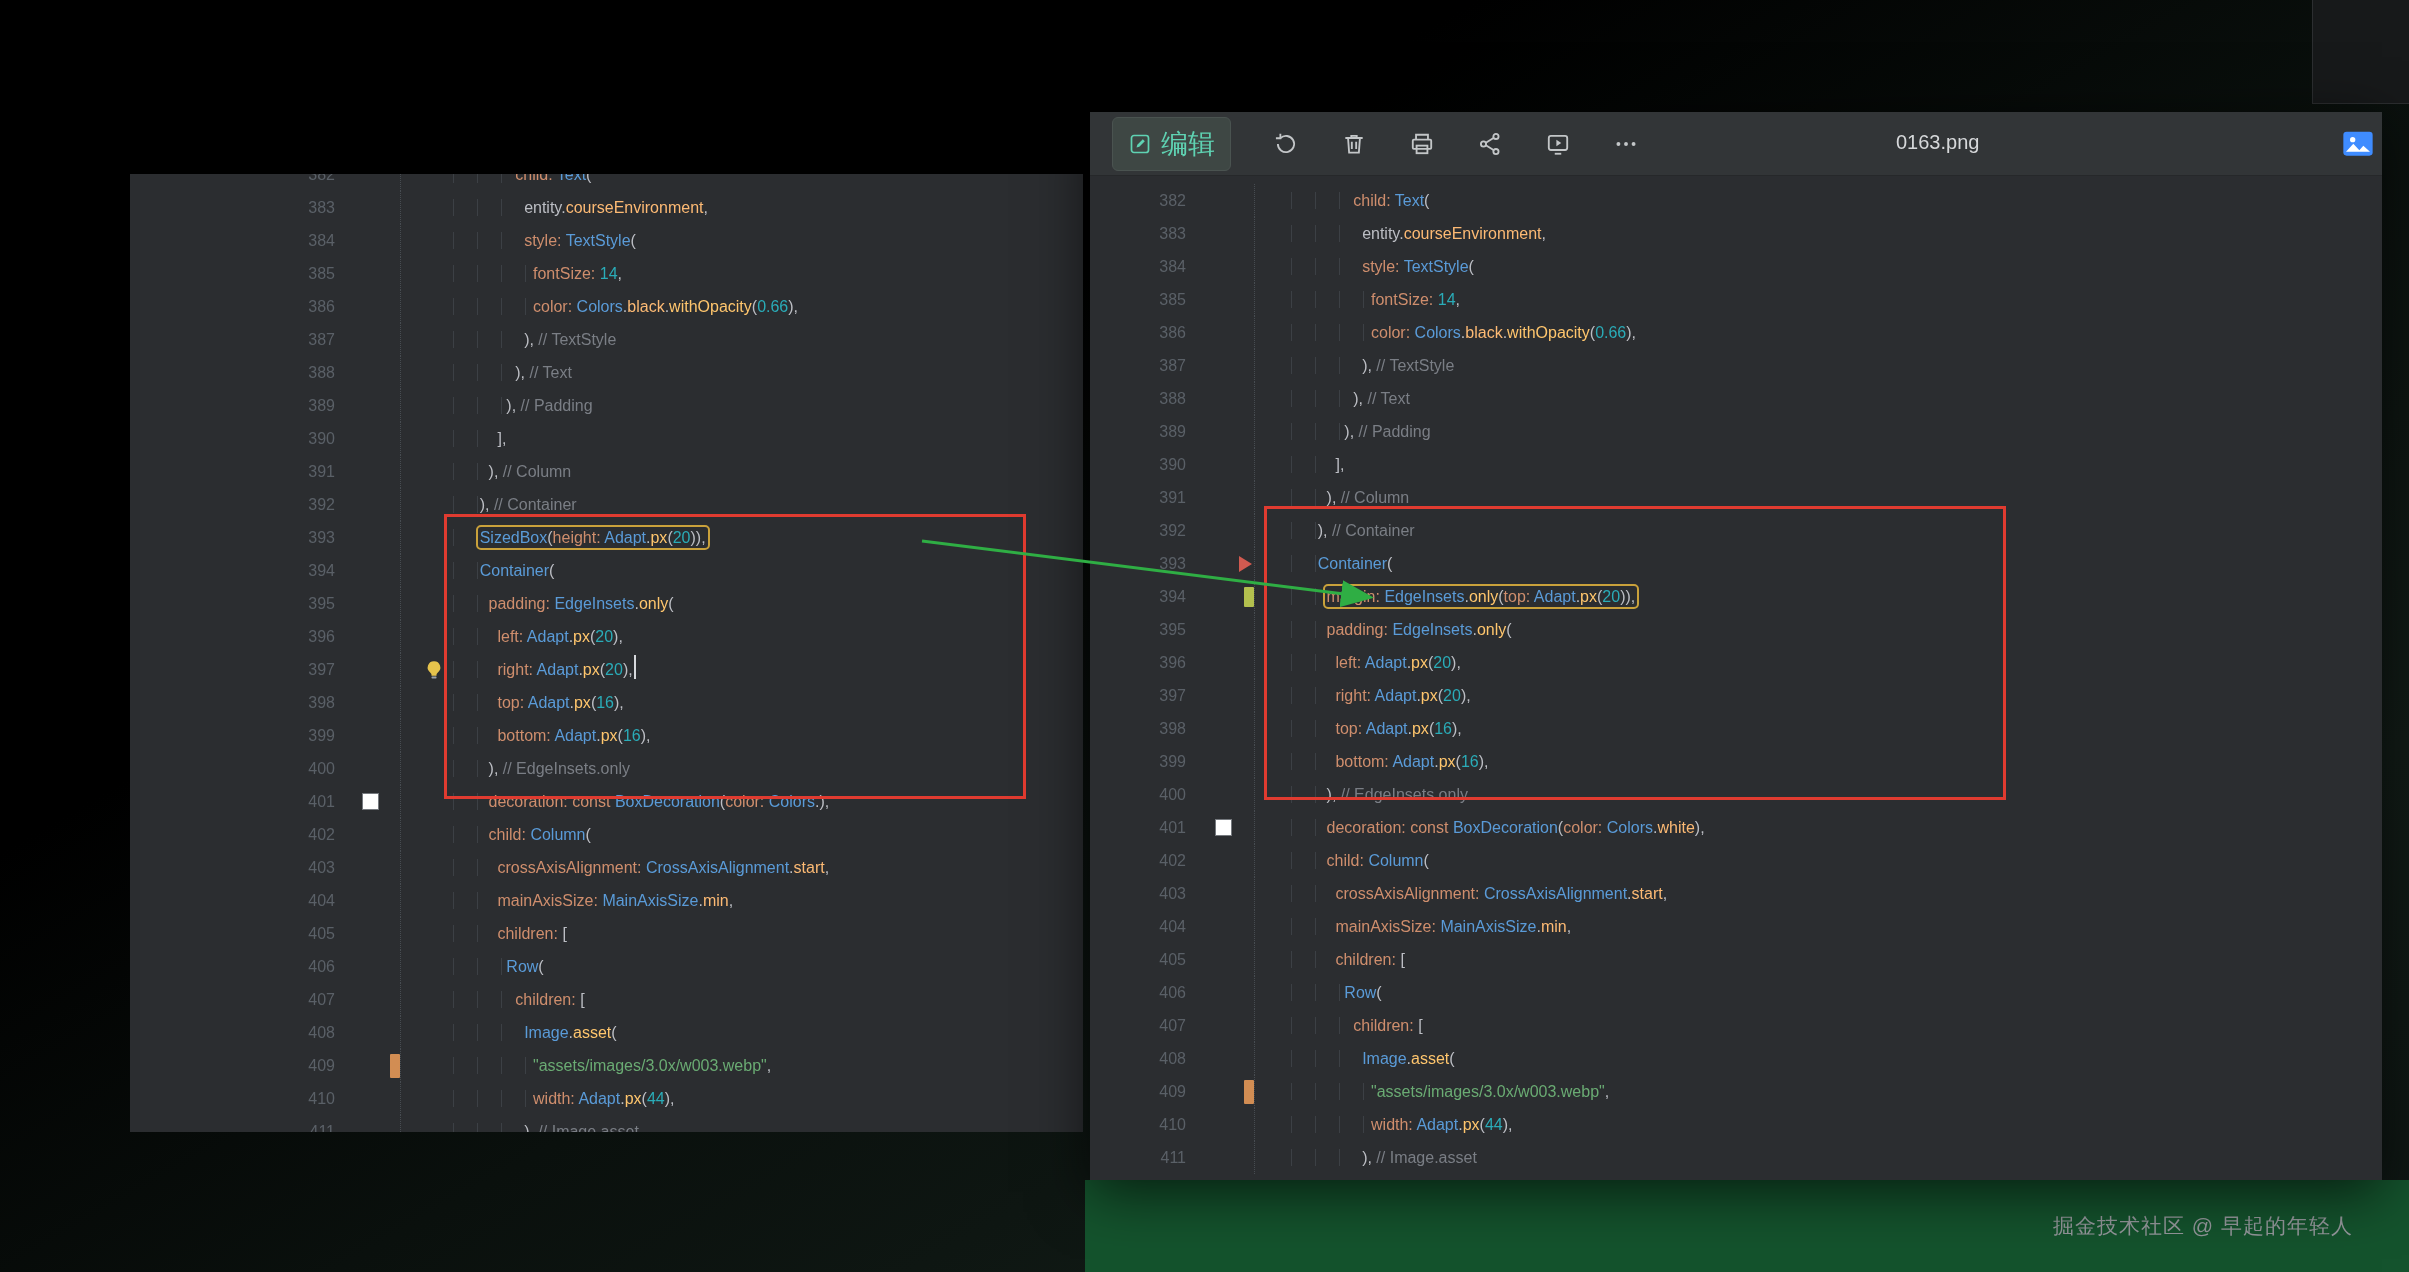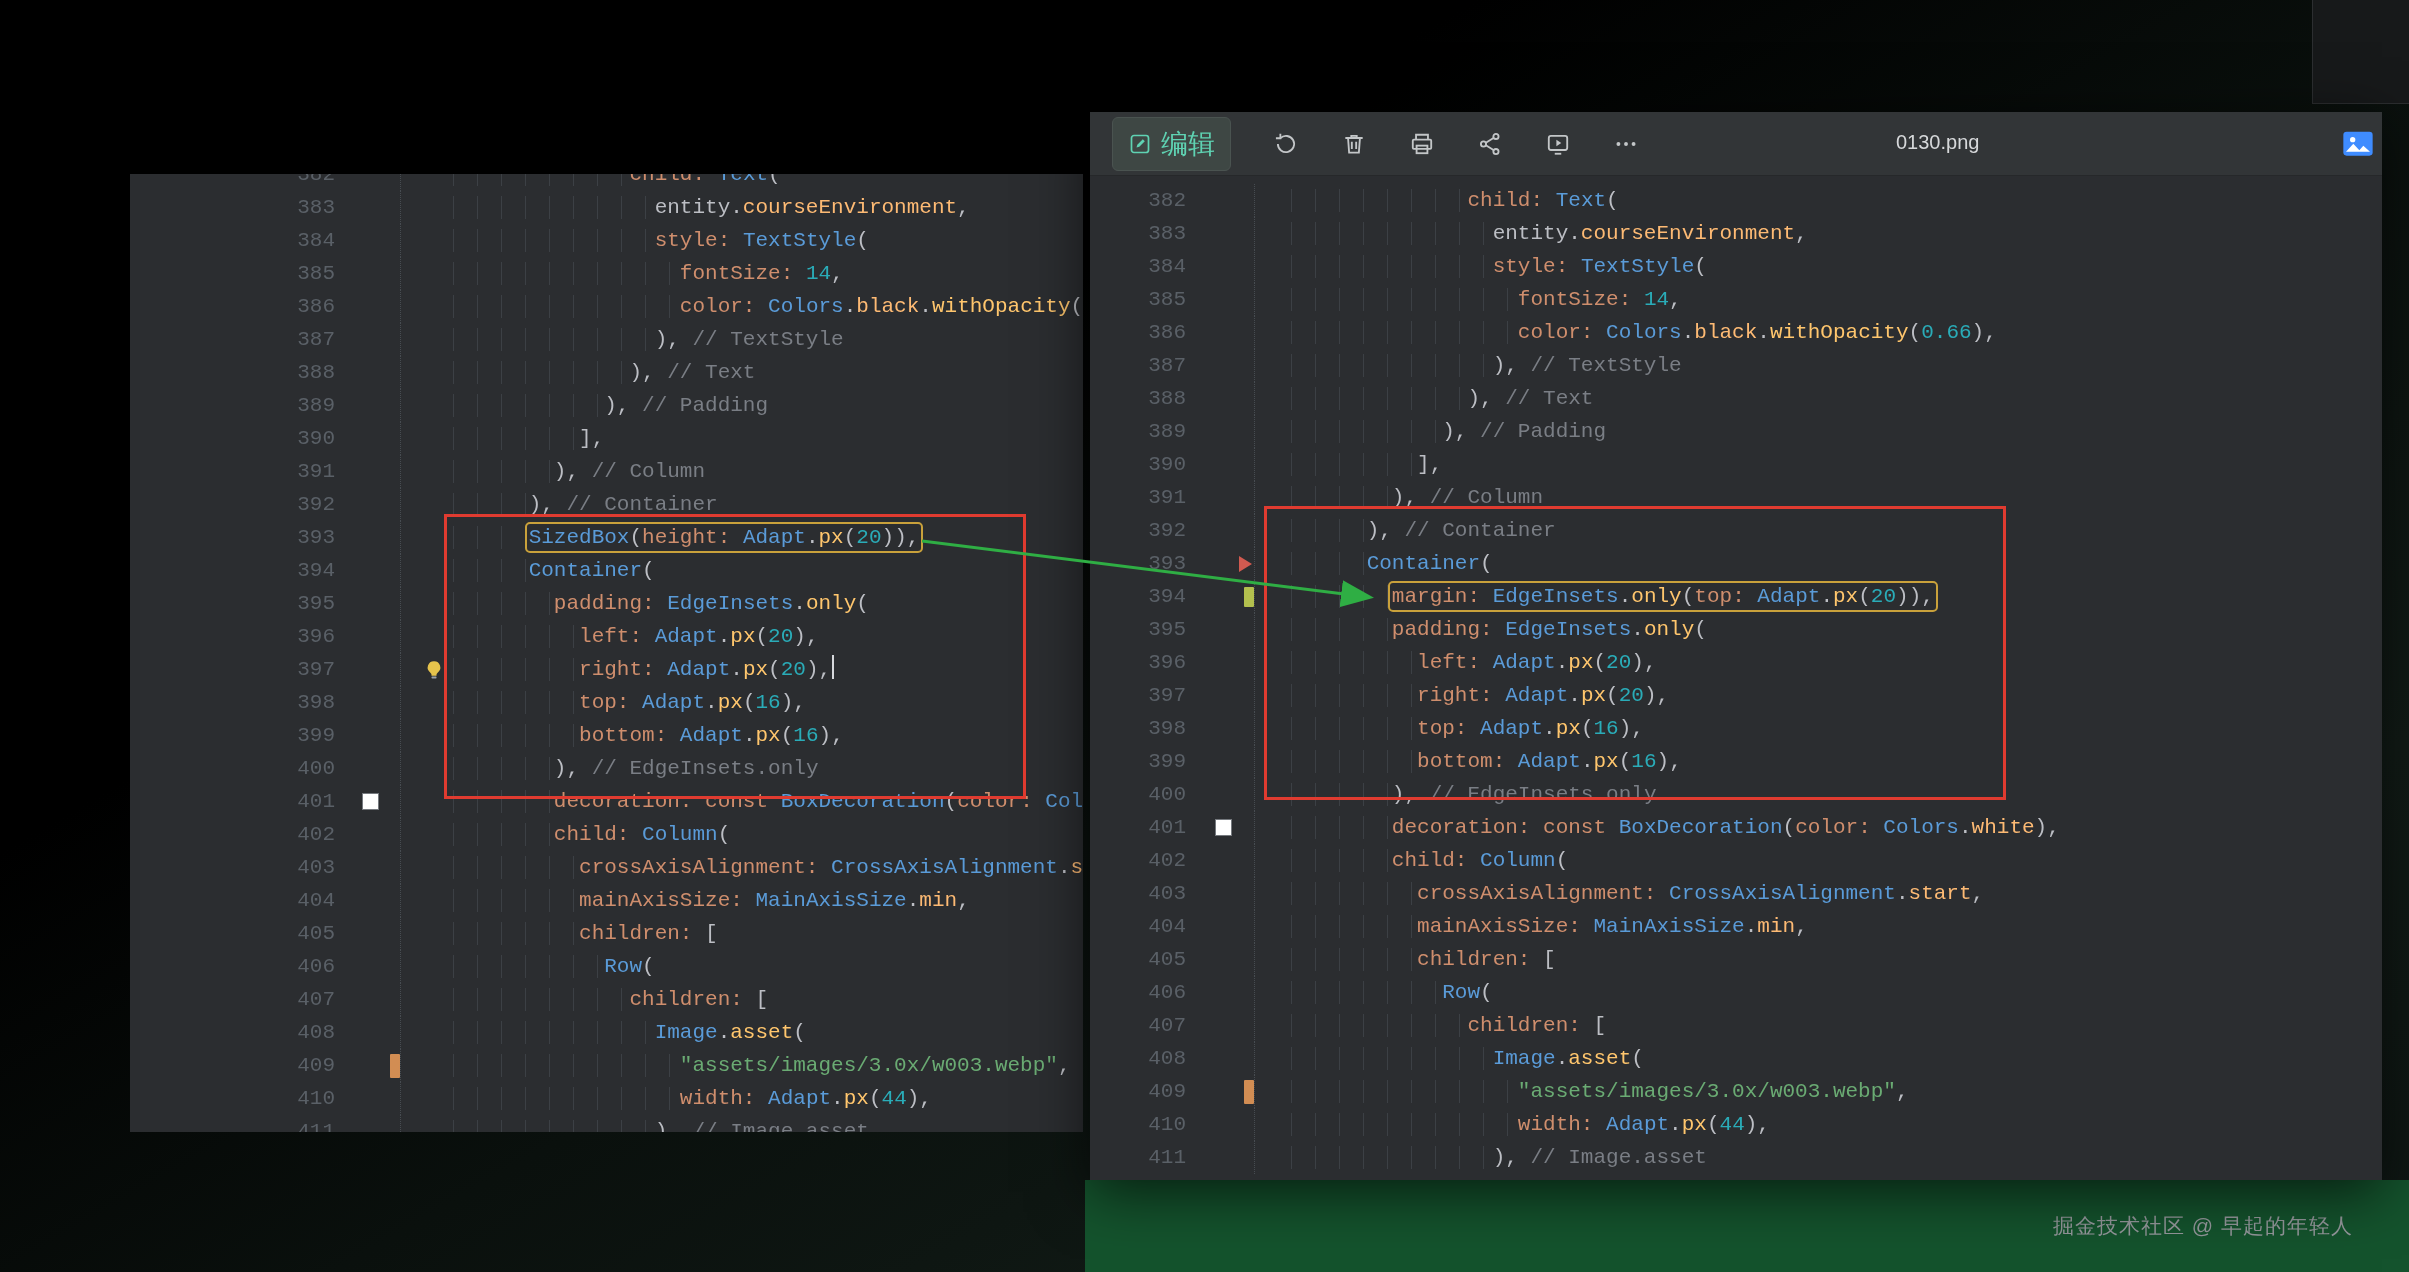--- a/index.html
+++ b/index.html
@@ -11,21 +11,21 @@
   }
 
   
   .editor-pane { position:absolute; background:#2b2d30; overflow:hidden; }
   #left-editor { left:130px; top:174px; width:953px; height:958px; z-index:5; }
   #left-editor .code-scroll { margin-top:-16px; }
   #right-editor { position:relative; width:100%; height:100%; background:#2b2d30; overflow:hidden; }
   #right-editor .code-scroll { margin-top:8px; }
 
   .code-row { display:flex; height:33px; line-height:33px; white-space:pre;
-              font-family:Liberation Mono, monospace; font-size:21px; position:relative;justify-content:space-between; }
+              font-family:Liberation Sans, sans-serif; font-size:16px; position:relative;justify-content:space-between; }
   .ln { color:#5a6067; text-align:right; flex:none; padding-right:6px; }
   #left-editor .ln { width:211px; }
   #right-editor .ln { width:102px; }
   .annot { flex:none; display:flex; align-items:center; justify-content:center; }
   .annot.ar { justify-content:flex-end; }
   #left-editor .annot { width:59px; }
   #right-editor .annot { width:62px; }
   .code { flex:1; border-left:1px dotted #474c51; color:#bcbec4; overflow:hidden; }
   #left-editor .code { padding-left:52px; }
   #right-editor .code { padding-left:36px; }
@@ -159,21 +159,21 @@
           <path d="M9 21h6"></path>
       </svg>
     </button>
     <button class="tb-btn">
       <svg viewBox="0 0 24 24">
         <circle cx="5" cy="12" r="1.8" fill="currentColor"></circle>
           <circle cx="12" cy="12" r="1.8" fill="currentColor"></circle>
           <circle cx="19" cy="12" r="1.8" fill="currentColor"></circle>
       </svg>
     </button>
-    <span class="filename">0130.png</span>
+    <span class="filename">0163.png</span>
     <span class="blue-pic">
       <svg viewBox="0 0 24 22">
         <rect x="1" y="2" width="22" height="18" rx="2.5" fill="#3f8cff"></rect>
         <circle cx="8" cy="8" r="2" fill="#fff"></circle>
         <path d="M3 17l5.5-6 4.5 5 3-3.5L21 17z" fill="#fff"></path>
       </svg>
     </span>
   </div>
   <div id="viewer-content">
     <div id="right-editor">

